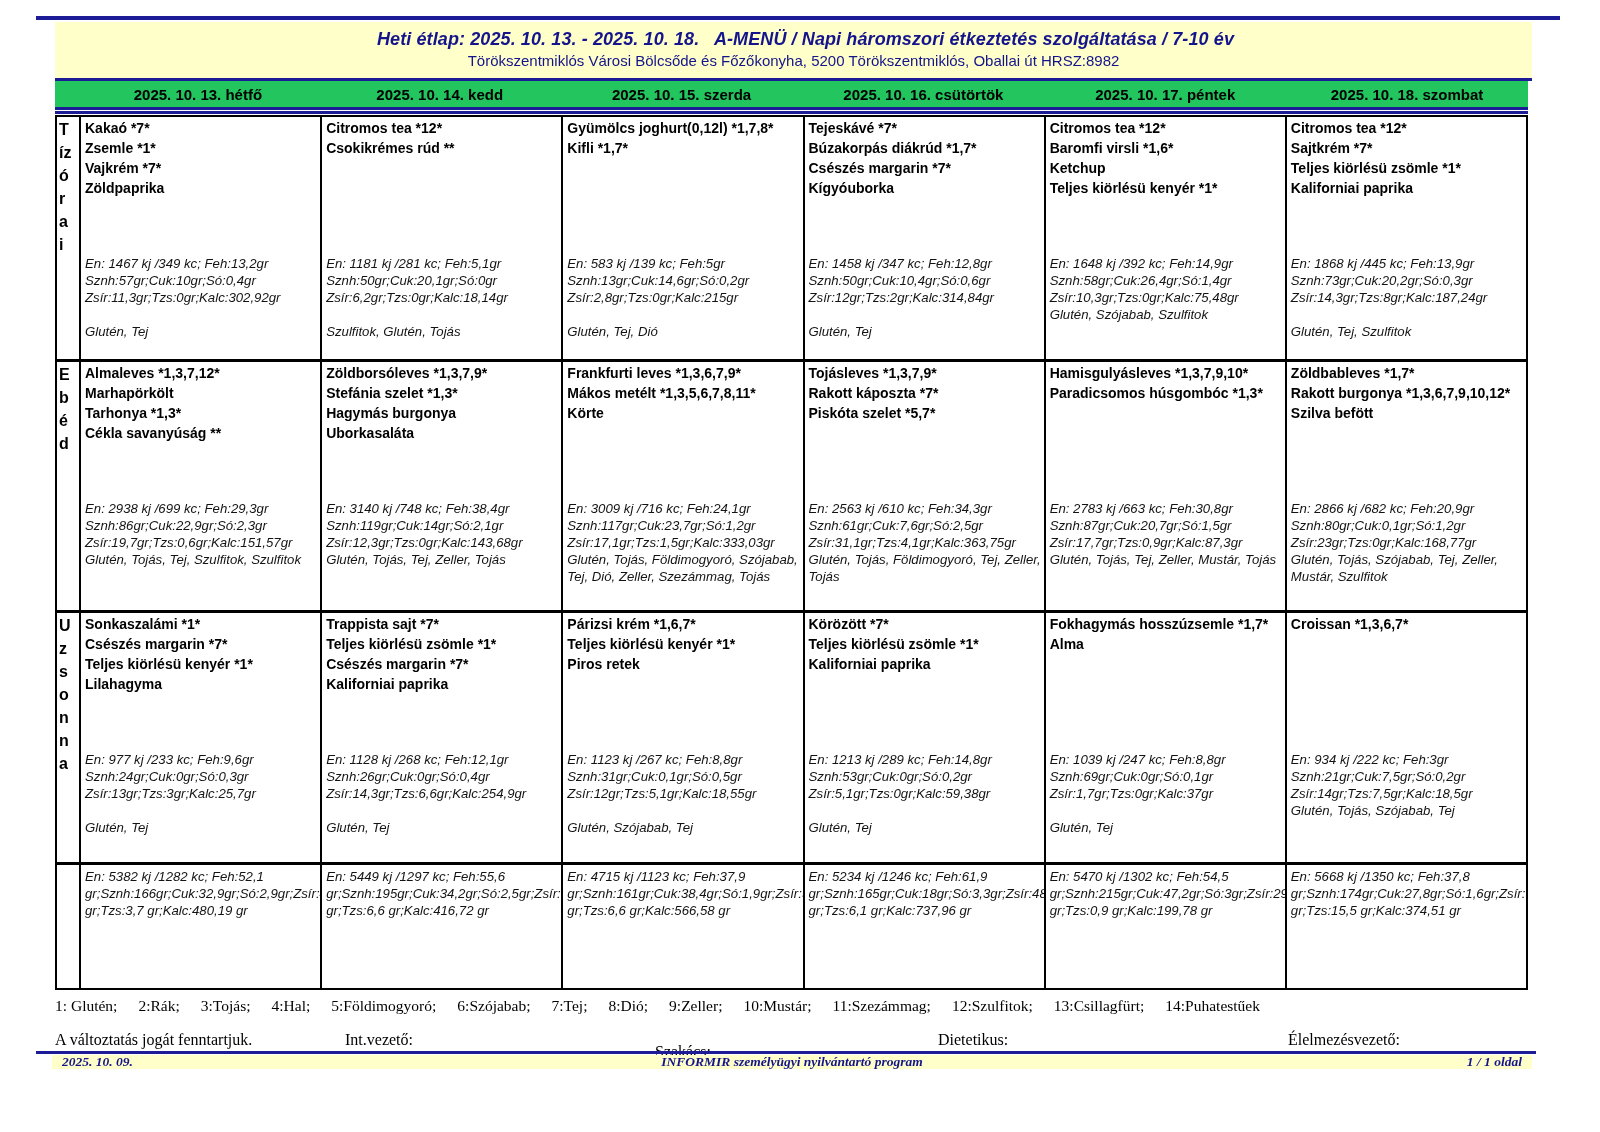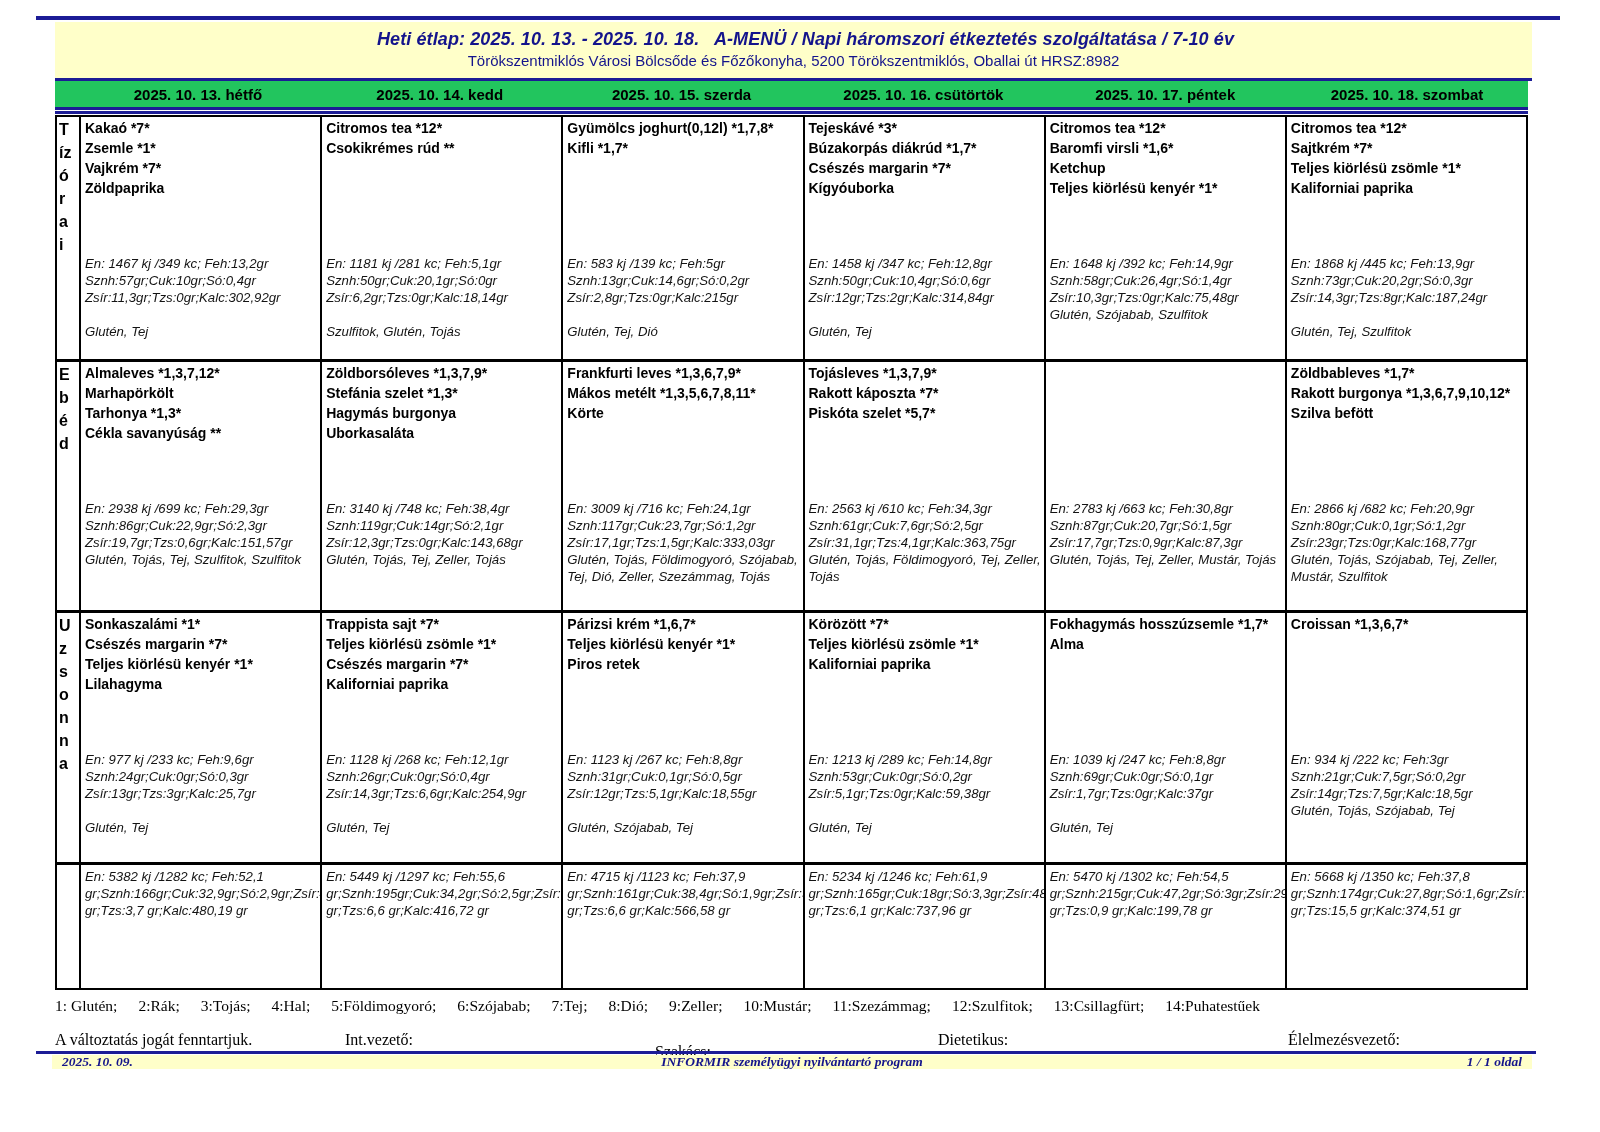--- a/index.html
+++ b/index.html
@@ -159,21 +159,21 @@
         <div class="info-block">
           <div class="info-line">En: 583 kj /139 kc; Feh:5gr</div>
           <div class="info-line">Sznh:13gr;Cuk:14,6gr;Só:0,2gr</div>
           <div class="info-line">Zsír:2,8gr;Tzs:0gr;Kalc:215gr</div>
           <div class="info-line">&nbsp;</div>
           <div class="info-line">Glutén, Tej, Dió</div>
         </div>
       </div>
       <div class="day-cell">
         <div>
-          <div class="item-line">Tejeskávé *3*</div>
+          <div class="item-line">Tejeskávé *7*</div>
           <div class="item-line">Búzakorpás diákrúd *1,7*</div>
           <div class="item-line">Csészés margarin *7*</div>
           <div class="item-line">Kígyóuborka</div>
         </div>
         <div class="info-block">
           <div class="info-line">En: 1458 kj /347 kc; Feh:12,8gr</div>
           <div class="info-line">Sznh:50gr;Cuk:10,4gr;Só:0,6gr</div>
           <div class="info-line">Zsír:12gr;Tzs:2gr;Kalc:314,84gr</div>
           <div class="info-line">&nbsp;</div>
           <div class="info-line">Glutén, Tej</div>
@@ -264,20 +264,24 @@
           <div class="item-line">Piskóta szelet *5,7*</div>
         </div>
         <div class="info-block">
           <div class="info-line">En: 2563 kj /610 kc; Feh:34,3gr</div>
           <div class="info-line">Sznh:61gr;Cuk:7,6gr;Só:2,5gr</div>
           <div class="info-line">Zsír:31,1gr;Tzs:4,1gr;Kalc:363,75gr</div>
           <div class="info-line">Glutén, Tojás, Földimogyoró, Tej, Zeller, Tojás</div>
         </div>
       </div>
       <div class="day-cell">
+        <div>
+          <div class="item-line">Hamisgulyásleves *1,3,7,9,10*</div>
+          <div class="item-line">Paradicsomos húsgombóc *1,3*</div>
+        </div>
         <div class="info-block">
           <div class="info-line">En: 2783 kj /663 kc; Feh:30,8gr</div>
           <div class="info-line">Sznh:87gr;Cuk:20,7gr;Só:1,5gr</div>
           <div class="info-line">Zsír:17,7gr;Tzs:0,9gr;Kalc:87,3gr</div>
           <div class="info-line">Glutén, Tojás, Tej, Zeller, Mustár, Tojás</div>
         </div>
       </div>
       <div class="day-cell">
         <div>
           <div class="item-line">Zöldbableves *1,7*</div>

